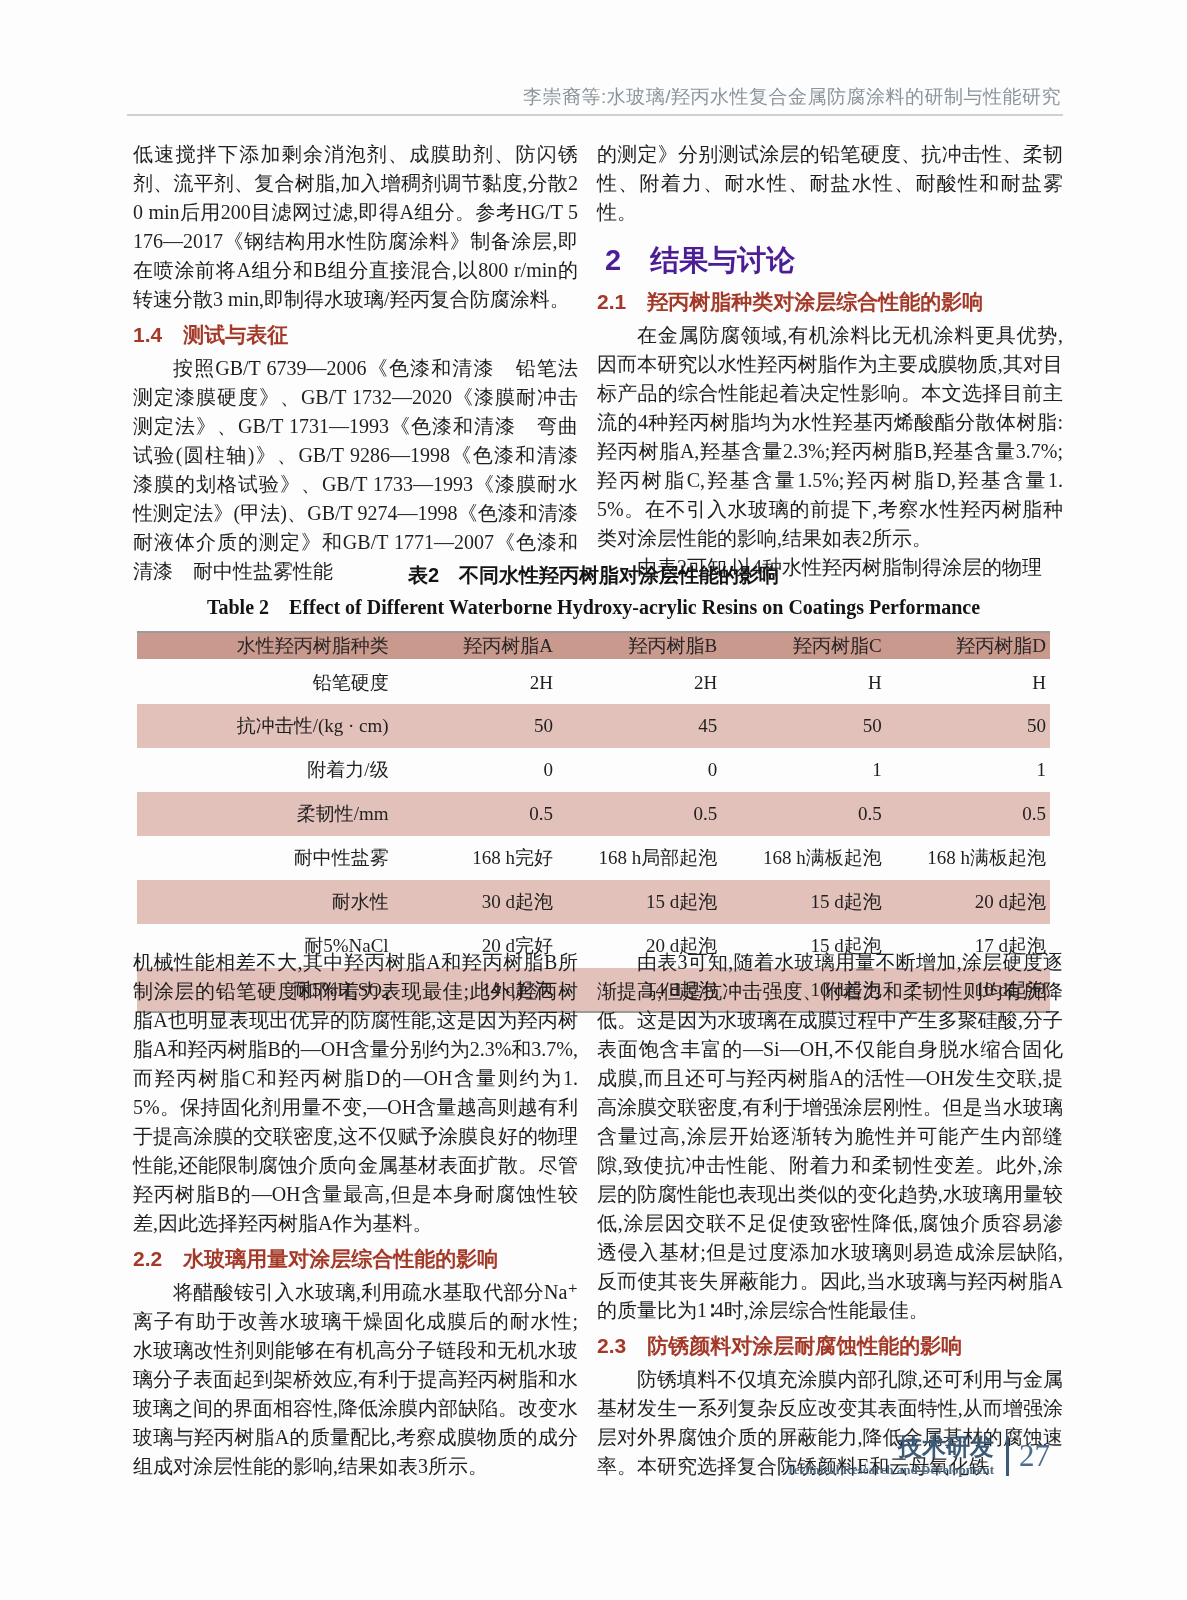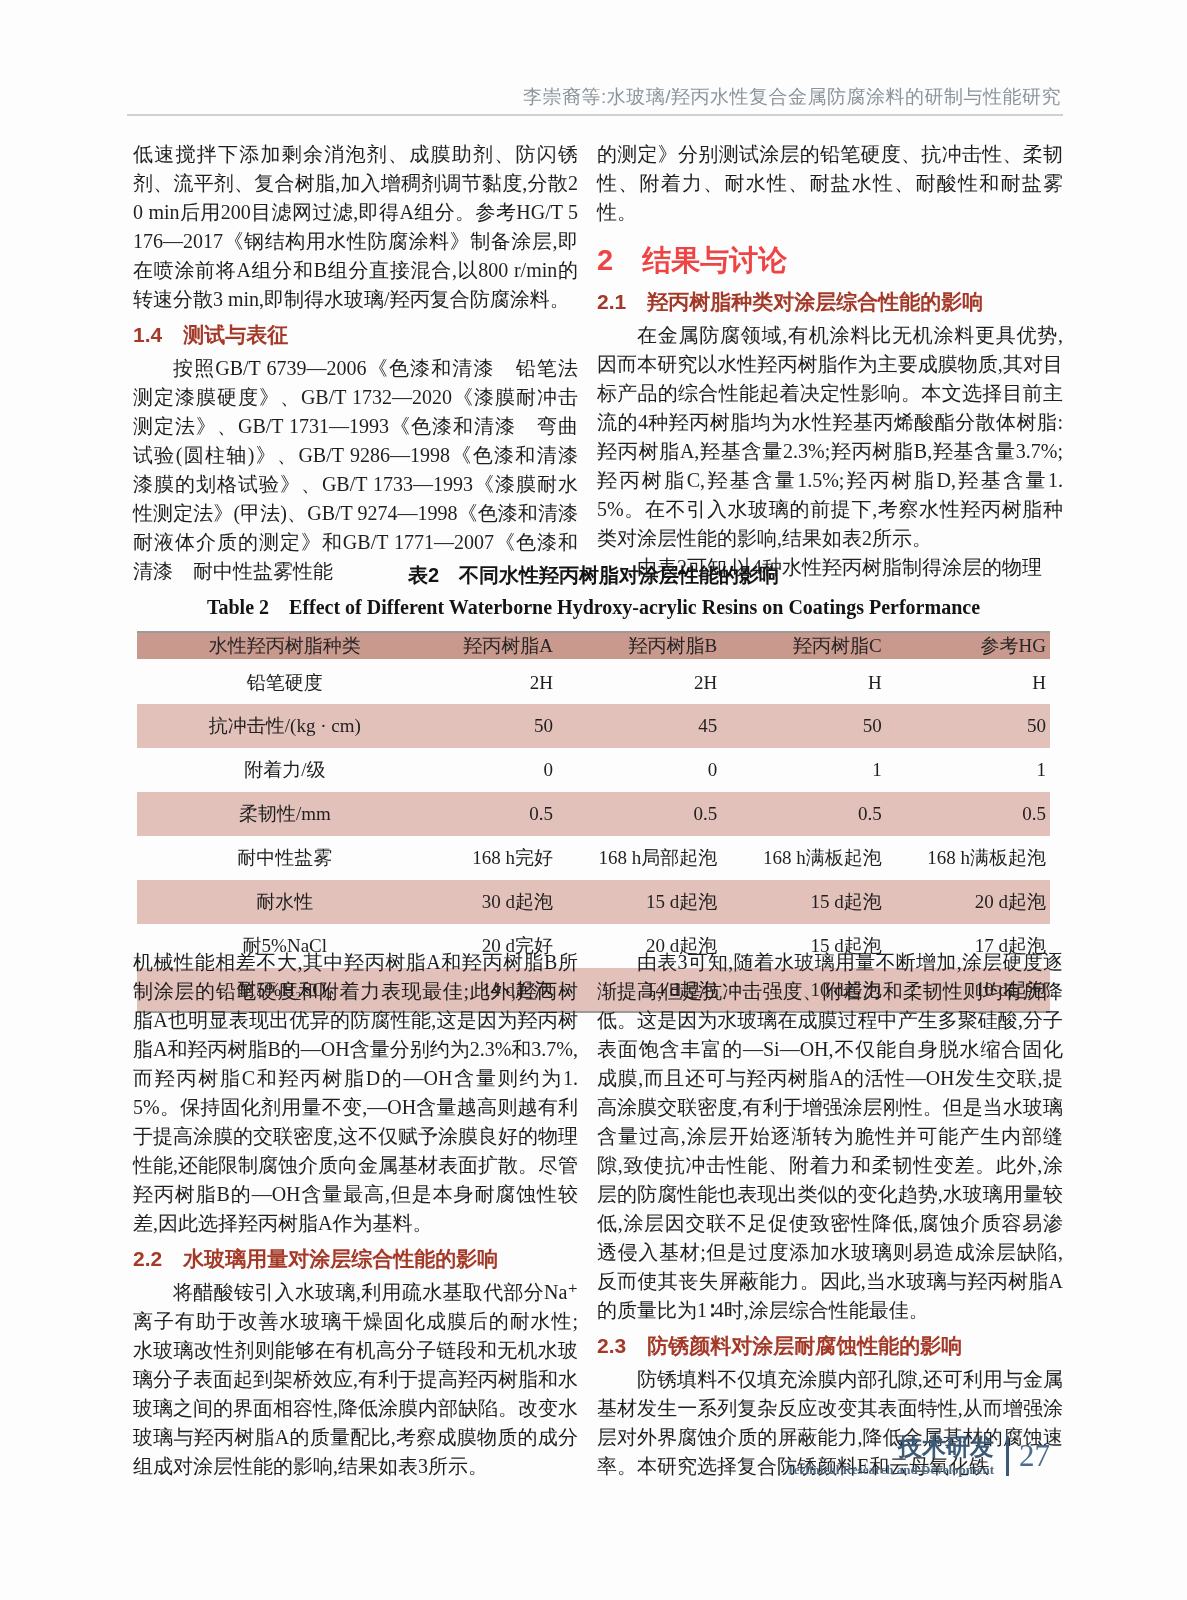--- a/index.html
+++ b/index.html
@@ -18,22 +18,22 @@
     position:absolute; top:114px; left:127px; right:124px;
     border-top:2px solid #ccd1d5;
   }
   .col { position:absolute; text-align:justify; word-break:break-all; }
   .col p.p {
     font-size:20px; line-height:29px; text-align:justify;
   }
   .col p.indent { text-indent:2em; }
   .col .h2 {
     font-family:"Liberation Sans","DejaVu Sans",sans-serif;
-    font-size:29px; font-weight:bold; color:#ef4444;
-    margin:16px 0 10px; line-height:34px;
+    font-size:29px; font-weight:bold; color:#4c1d95;
+    margin:16px 8px 10px; line-height:34px;
   }
   .col .h3 {
     font-family:"Liberation Sans","DejaVu Sans",sans-serif;
     font-size:21px; font-weight:bold; color:#a53928;
     margin:6px 0 4px; line-height:30px;
   }
   .col-top-left    { left:133px; top:140px; width:445px; }
   .col-top-right   { left:597px; top:140px; width:466px; }
   .col-bottom-left { left:133px; top:948px; width:445px; }
   .col-bottom-right{ left:597px; top:948px; width:466px; }
@@ -54,21 +54,21 @@
     font-size:19px;
   }
   table.t2 th, table.t2 td { font-weight:normal; text-align:right; padding:0 4px; }
   table.t2 thead th {
     background:#ca998e; height:27px; color:#262626;
     border-bottom:2px solid #fdfdfd;
   }
   table.t2 tbody td { height:44px; }
   table.t2 tbody tr:nth-child(even) td { background:#e2c1ba; }
   table.t2 th:first-child, table.t2 td:first-child {
-    width:28%; text-align:center; padding-left:44px;
+    width:28%; text-align:right; padding-left:44px;
   }
   table.t2 th:not(:first-child), table.t2 td:not(:first-child) { width:18%; }
 
   .footer {
     position:absolute; top:1434px; right:137px;
     display:flex; align-items:center;
   }
   .footer-text { text-align:right; }
   .footer-cn {
     font-family:"Liberation Sans","DejaVu Sans",sans-serif;
@@ -108,21 +108,21 @@
   <div class="table-wrap">
     <div class="tbl-title-cn">表2　不同水性羟丙树脂对涂层性能的影响</div>
     <div class="tbl-title-en">Table 2　Effect of Different Waterborne Hydroxy-acrylic Resins on Coatings Performance</div>
     <table class="t2">
       <thead>
           <tr>
             <th>水性羟丙树脂种类</th>
             <th>羟丙树脂A</th>
             <th>羟丙树脂B</th>
             <th>羟丙树脂C</th>
-            <th>参考HG</th>
+            <th>羟丙树脂D</th>
           </tr>
         </thead>
       <tbody>
           <tr>
             <td>铅笔硬度</td>
             <td>2H</td>
             <td>2H</td>
             <td>H</td>
             <td>H</td>
           </tr>

